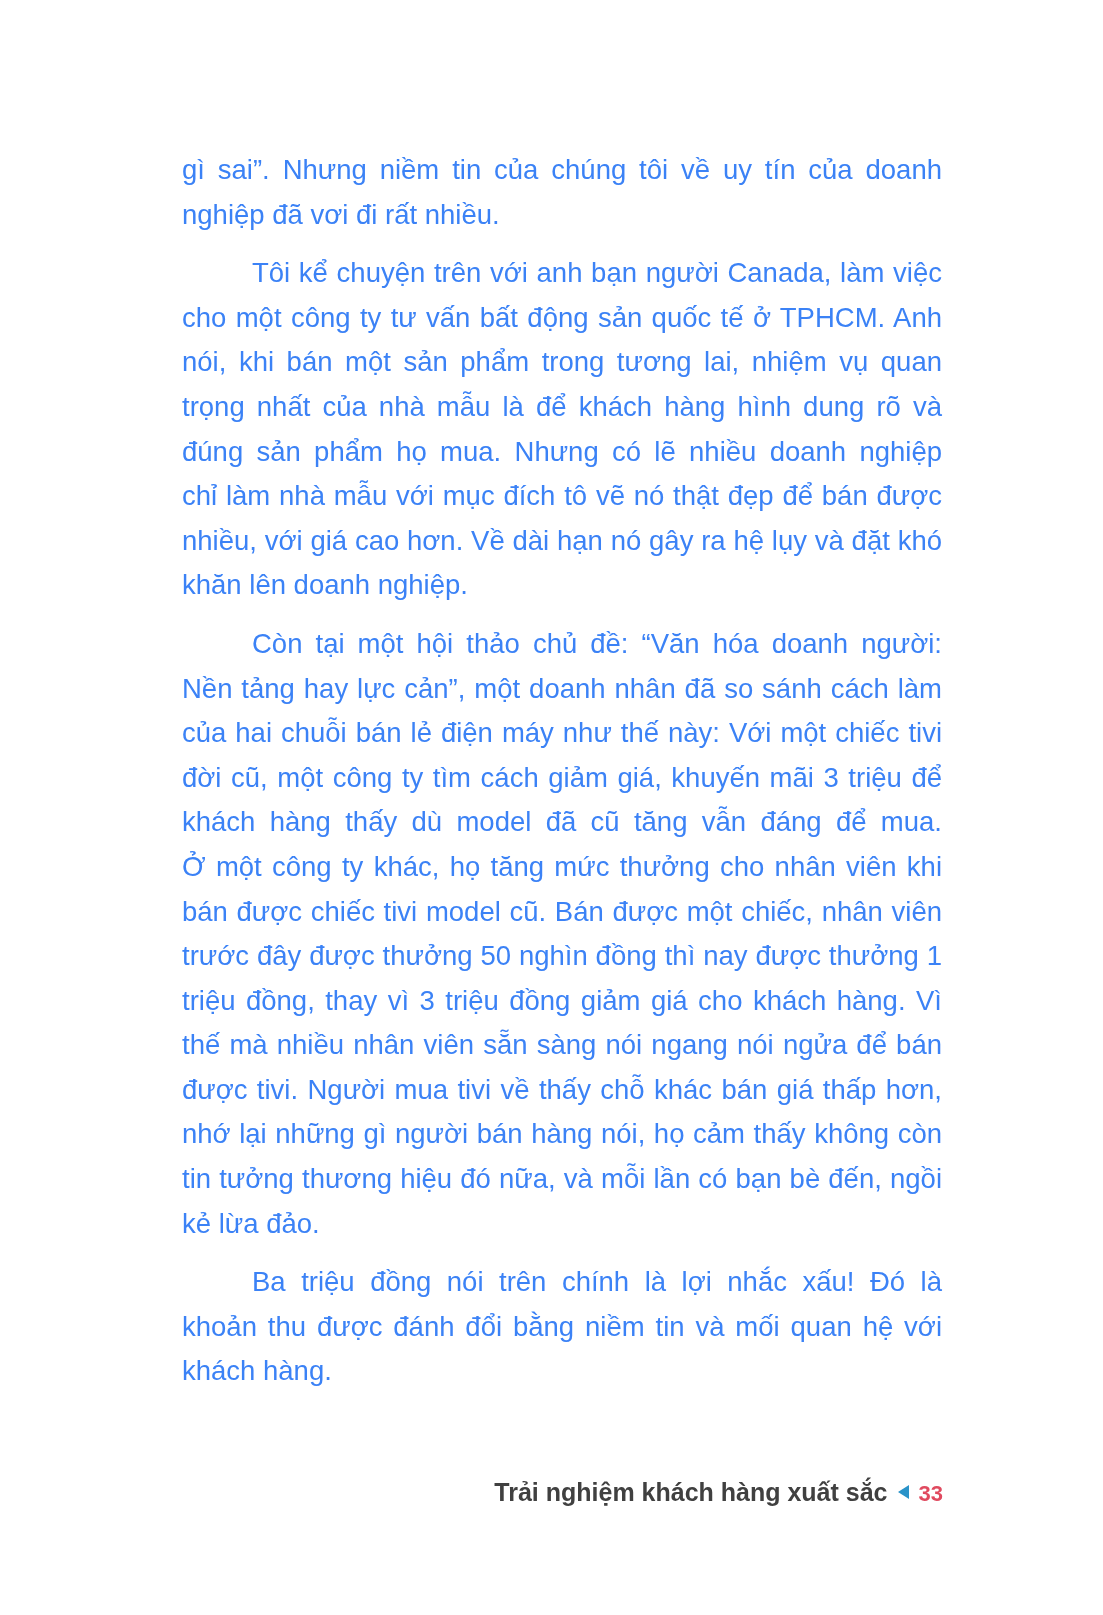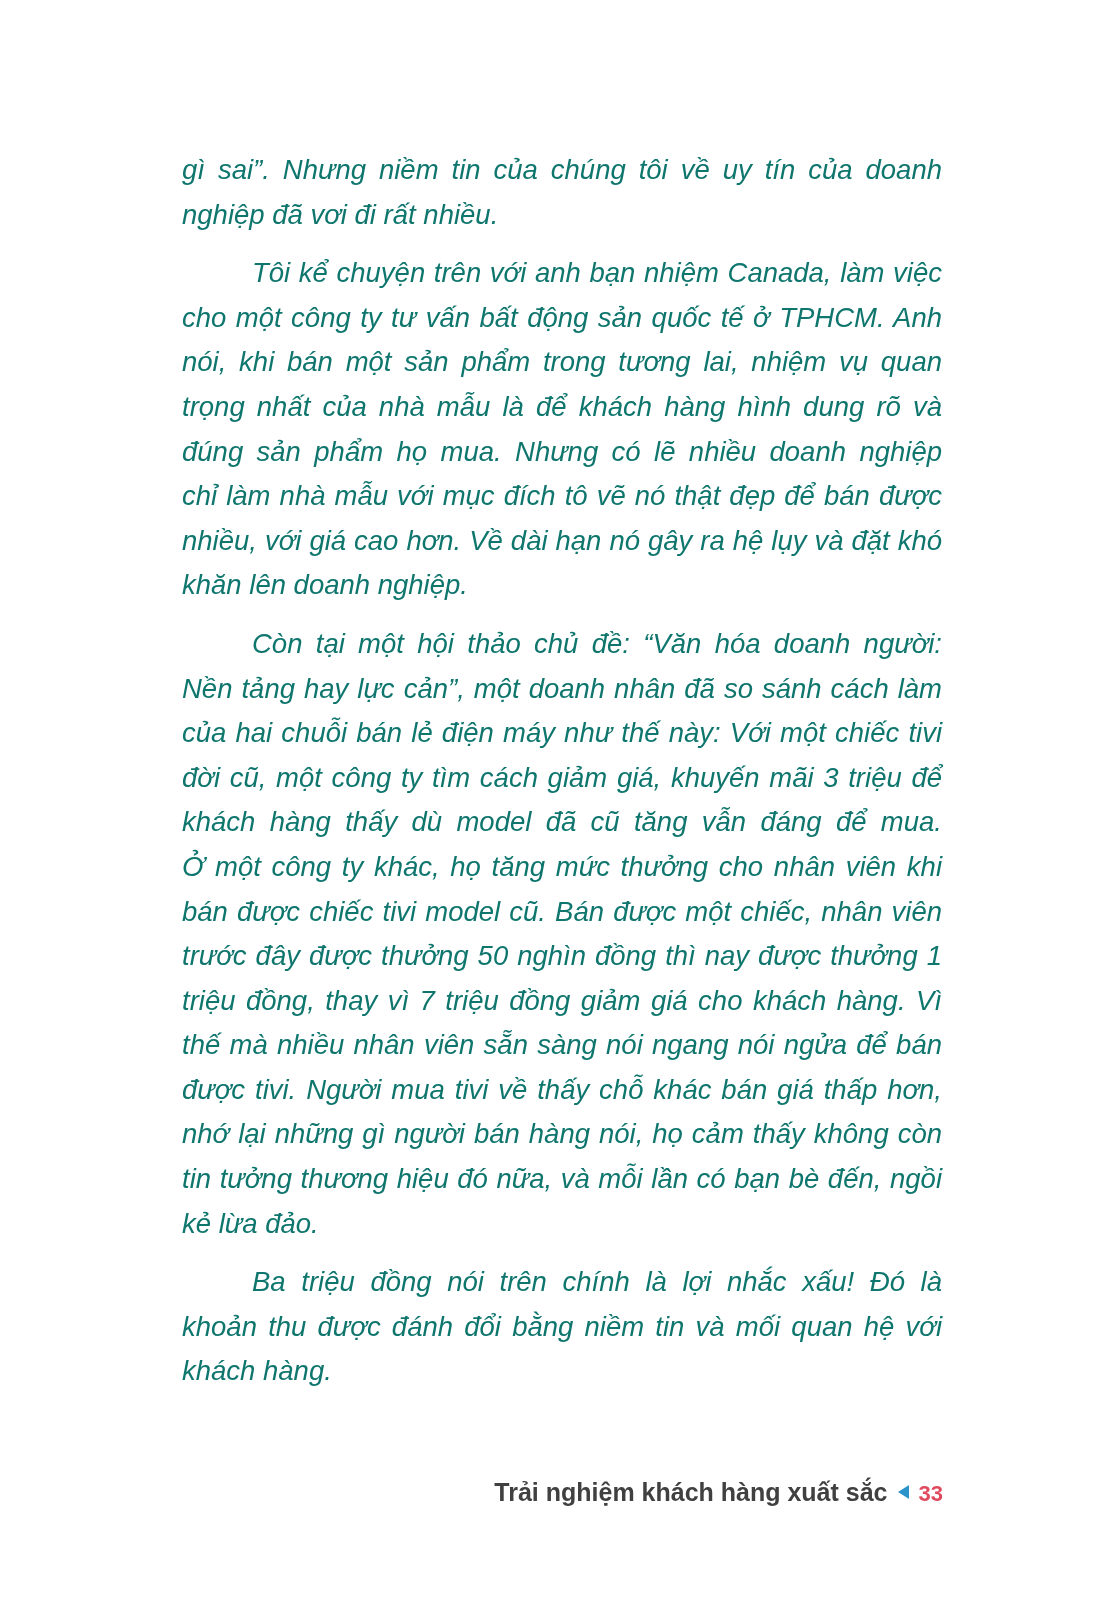--- a/index.html
+++ b/index.html
@@ -1,21 +1,21 @@
 <!DOCTYPE html>
 <html><head>
 <meta charset="utf-8">
 <style>
   html, body { margin: 0; padding: 0; background: #ffffff; }
   body { width: 1103px; height: 1615px; position: relative; overflow: hidden; }
   .page { position: absolute; left: 0; top: 0; width: 1103px; height: 1615px; background: #fff; }
   .text-block {
     position: absolute; left: 182px; top: 148px; width: 760px;
     font-family: "Liberation Sans", "DejaVu Sans", sans-serif;
-    font-size: 27.5px; color: #0f766e; font-style: italic;
+    font-size: 27.5px; color: #3b82f6;
   }
   .para { margin: 0 0 14px 0; }
   .line {
     display: block; height: 44.6px; line-height: 44.6px;
     text-align: justify; text-align-last: justify; white-space: nowrap;
     overflow: visible;
   }
   .line.last { text-align-last: left; }
   .line.indent { padding-left: 70px; }
   .footer {
@@ -30,39 +30,39 @@
 </head>
 <body>
 
 <div class="page">
   <div class="text-block" id="text-block">
       <div class="para">
         <span class="line">gì sai”. Nhưng niềm tin của chúng tôi về uy tín của doanh</span>
         <span class="line last">nghiệp đã vơi đi rất nhiều.</span>
       </div>
       <div class="para">
-        <span class="line indent">Tôi kể chuyện trên với anh bạn nhiệm Canada, làm việc</span>
+        <span class="line indent">Tôi kể chuyện trên với anh bạn người Canada, làm việc</span>
         <span class="line">cho một công ty tư vấn bất động sản quốc tế ở TPHCM. Anh</span>
         <span class="line">nói, khi bán một sản phẩm trong tương lai, nhiệm vụ quan</span>
         <span class="line">trọng nhất của nhà mẫu là để khách hàng hình dung rõ và</span>
         <span class="line">đúng sản phẩm họ mua. Nhưng có lẽ nhiều doanh nghiệp</span>
         <span class="line">chỉ làm nhà mẫu với mục đích tô vẽ nó thật đẹp để bán được</span>
         <span class="line">nhiều, với giá cao hơn. Về dài hạn nó gây ra hệ lụy và đặt khó</span>
         <span class="line last">khăn lên doanh nghiệp.</span>
       </div>
       <div class="para">
         <span class="line indent">Còn tại một hội thảo chủ đề: “Văn hóa doanh người:</span>
         <span class="line">Nền tảng hay lực cản”, một doanh nhân đã so sánh cách làm</span>
         <span class="line">của hai chuỗi bán lẻ điện máy như thế này: Với một chiếc tivi</span>
         <span class="line">đời cũ, một công ty tìm cách giảm giá, khuyến mãi 3 triệu để</span>
         <span class="line">khách hàng thấy dù model đã cũ tăng vẫn đáng để mua.</span>
         <span class="line">Ở một công ty khác, họ tăng mức thưởng cho nhân viên khi</span>
         <span class="line">bán được chiếc tivi model cũ. Bán được một chiếc, nhân viên</span>
         <span class="line">trước đây được thưởng 50 nghìn đồng thì nay được thưởng 1</span>
-        <span class="line">triệu đồng, thay vì 7 triệu đồng giảm giá cho khách hàng. Vì</span>
+        <span class="line">triệu đồng, thay vì 3 triệu đồng giảm giá cho khách hàng. Vì</span>
         <span class="line">thế mà nhiều nhân viên sẵn sàng nói ngang nói ngửa để bán</span>
         <span class="line">được tivi. Người mua tivi về thấy chỗ khác bán giá thấp hơn,</span>
         <span class="line">nhớ lại những gì người bán hàng nói, họ cảm thấy không còn</span>
         <span class="line">tin tưởng thương hiệu đó nữa, và mỗi lần có bạn bè đến, ngồi</span>
         <span class="line last">kẻ lừa đảo.</span>
       </div>
       <div class="para">
         <span class="line indent">Ba triệu đồng nói trên chính là lợi nhắc xấu! Đó là</span>
         <span class="line">khoản thu được đánh đổi bằng niềm tin và mối quan hệ với</span>
         <span class="line last">khách hàng.</span>

